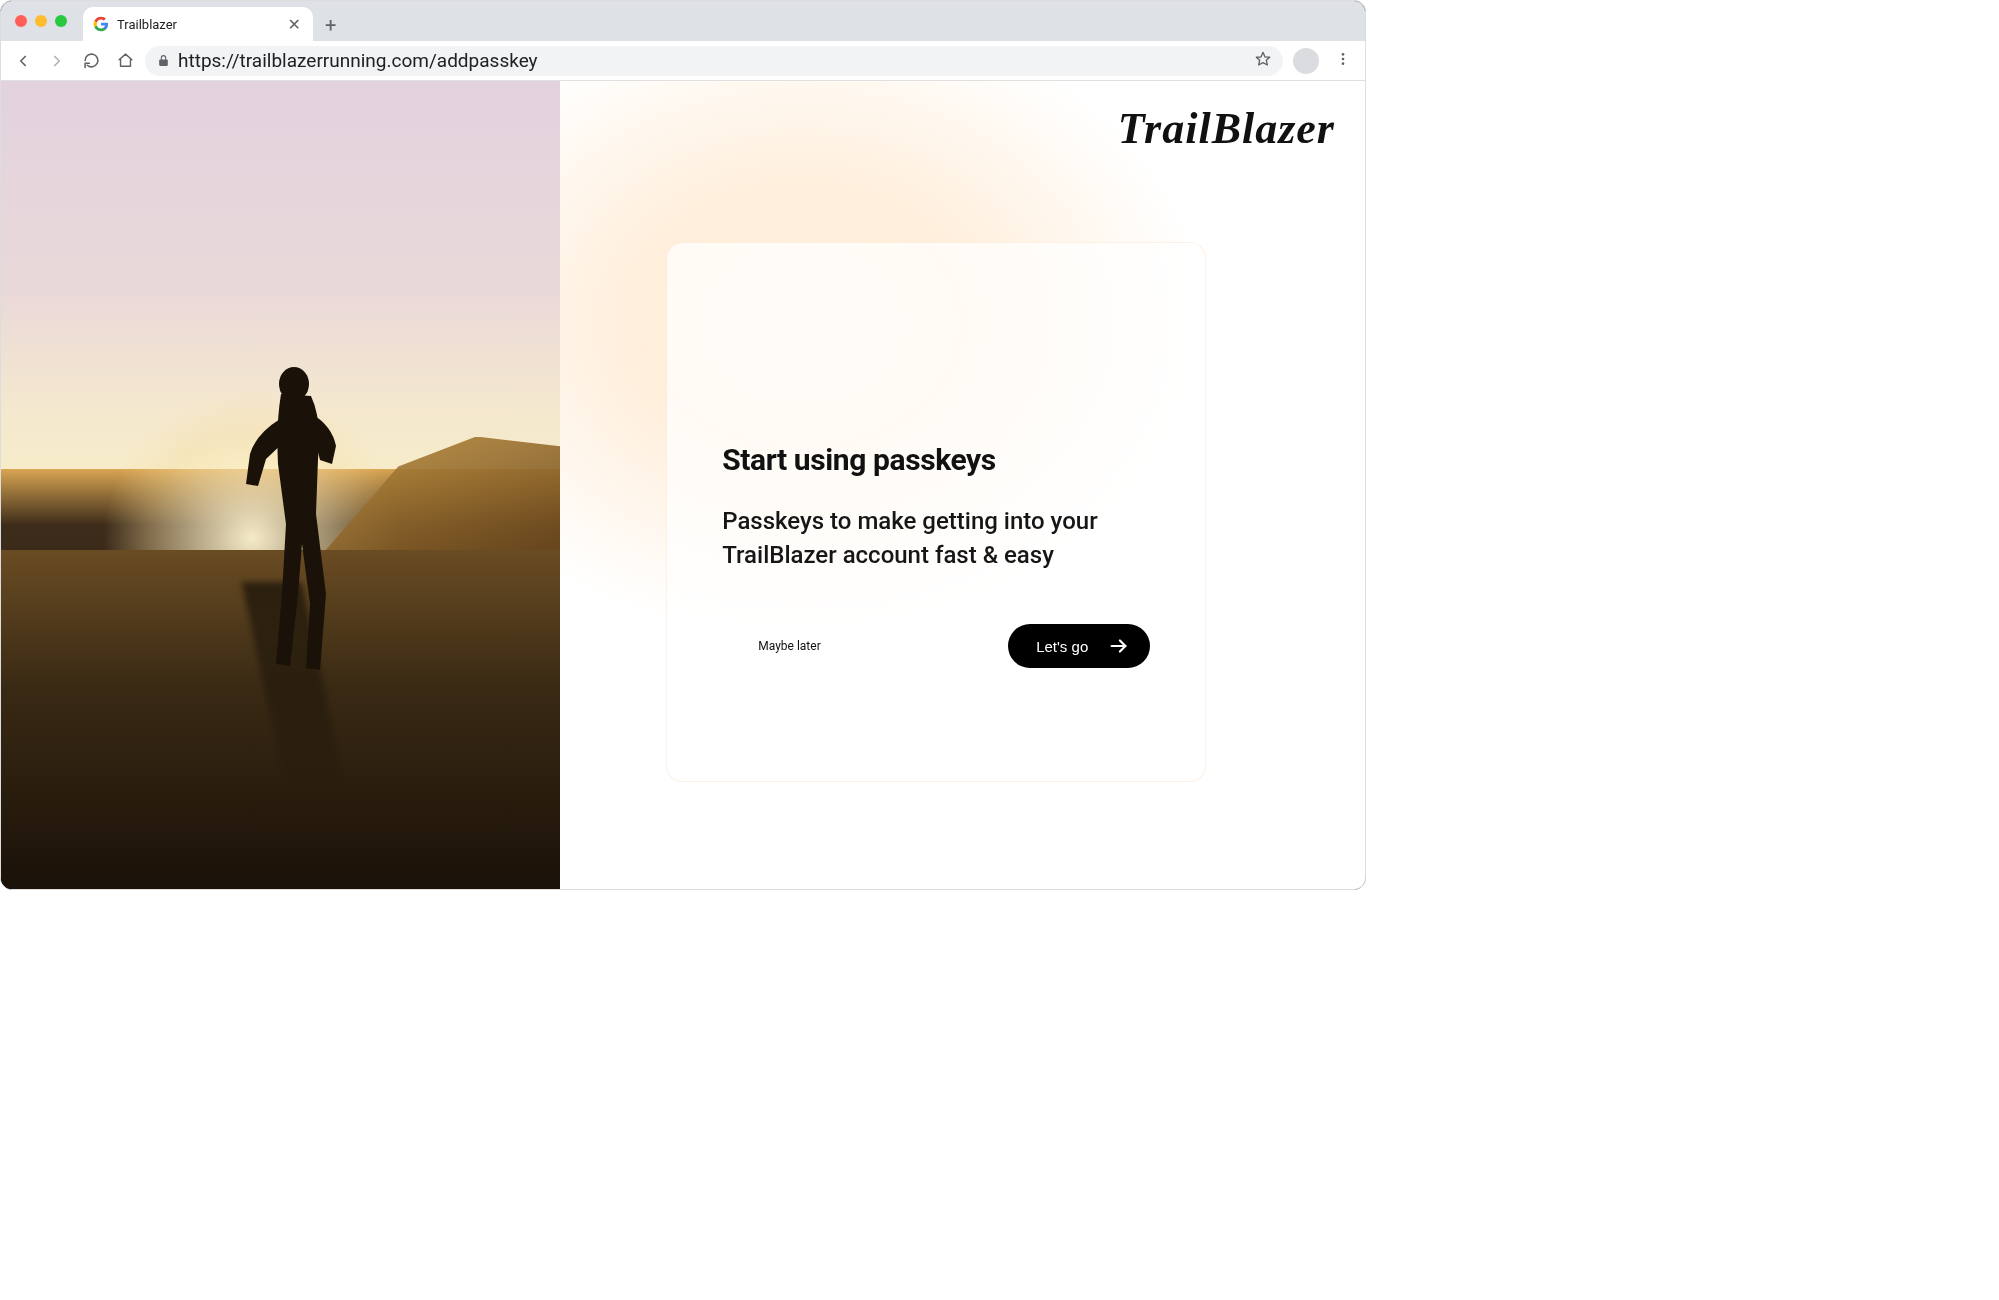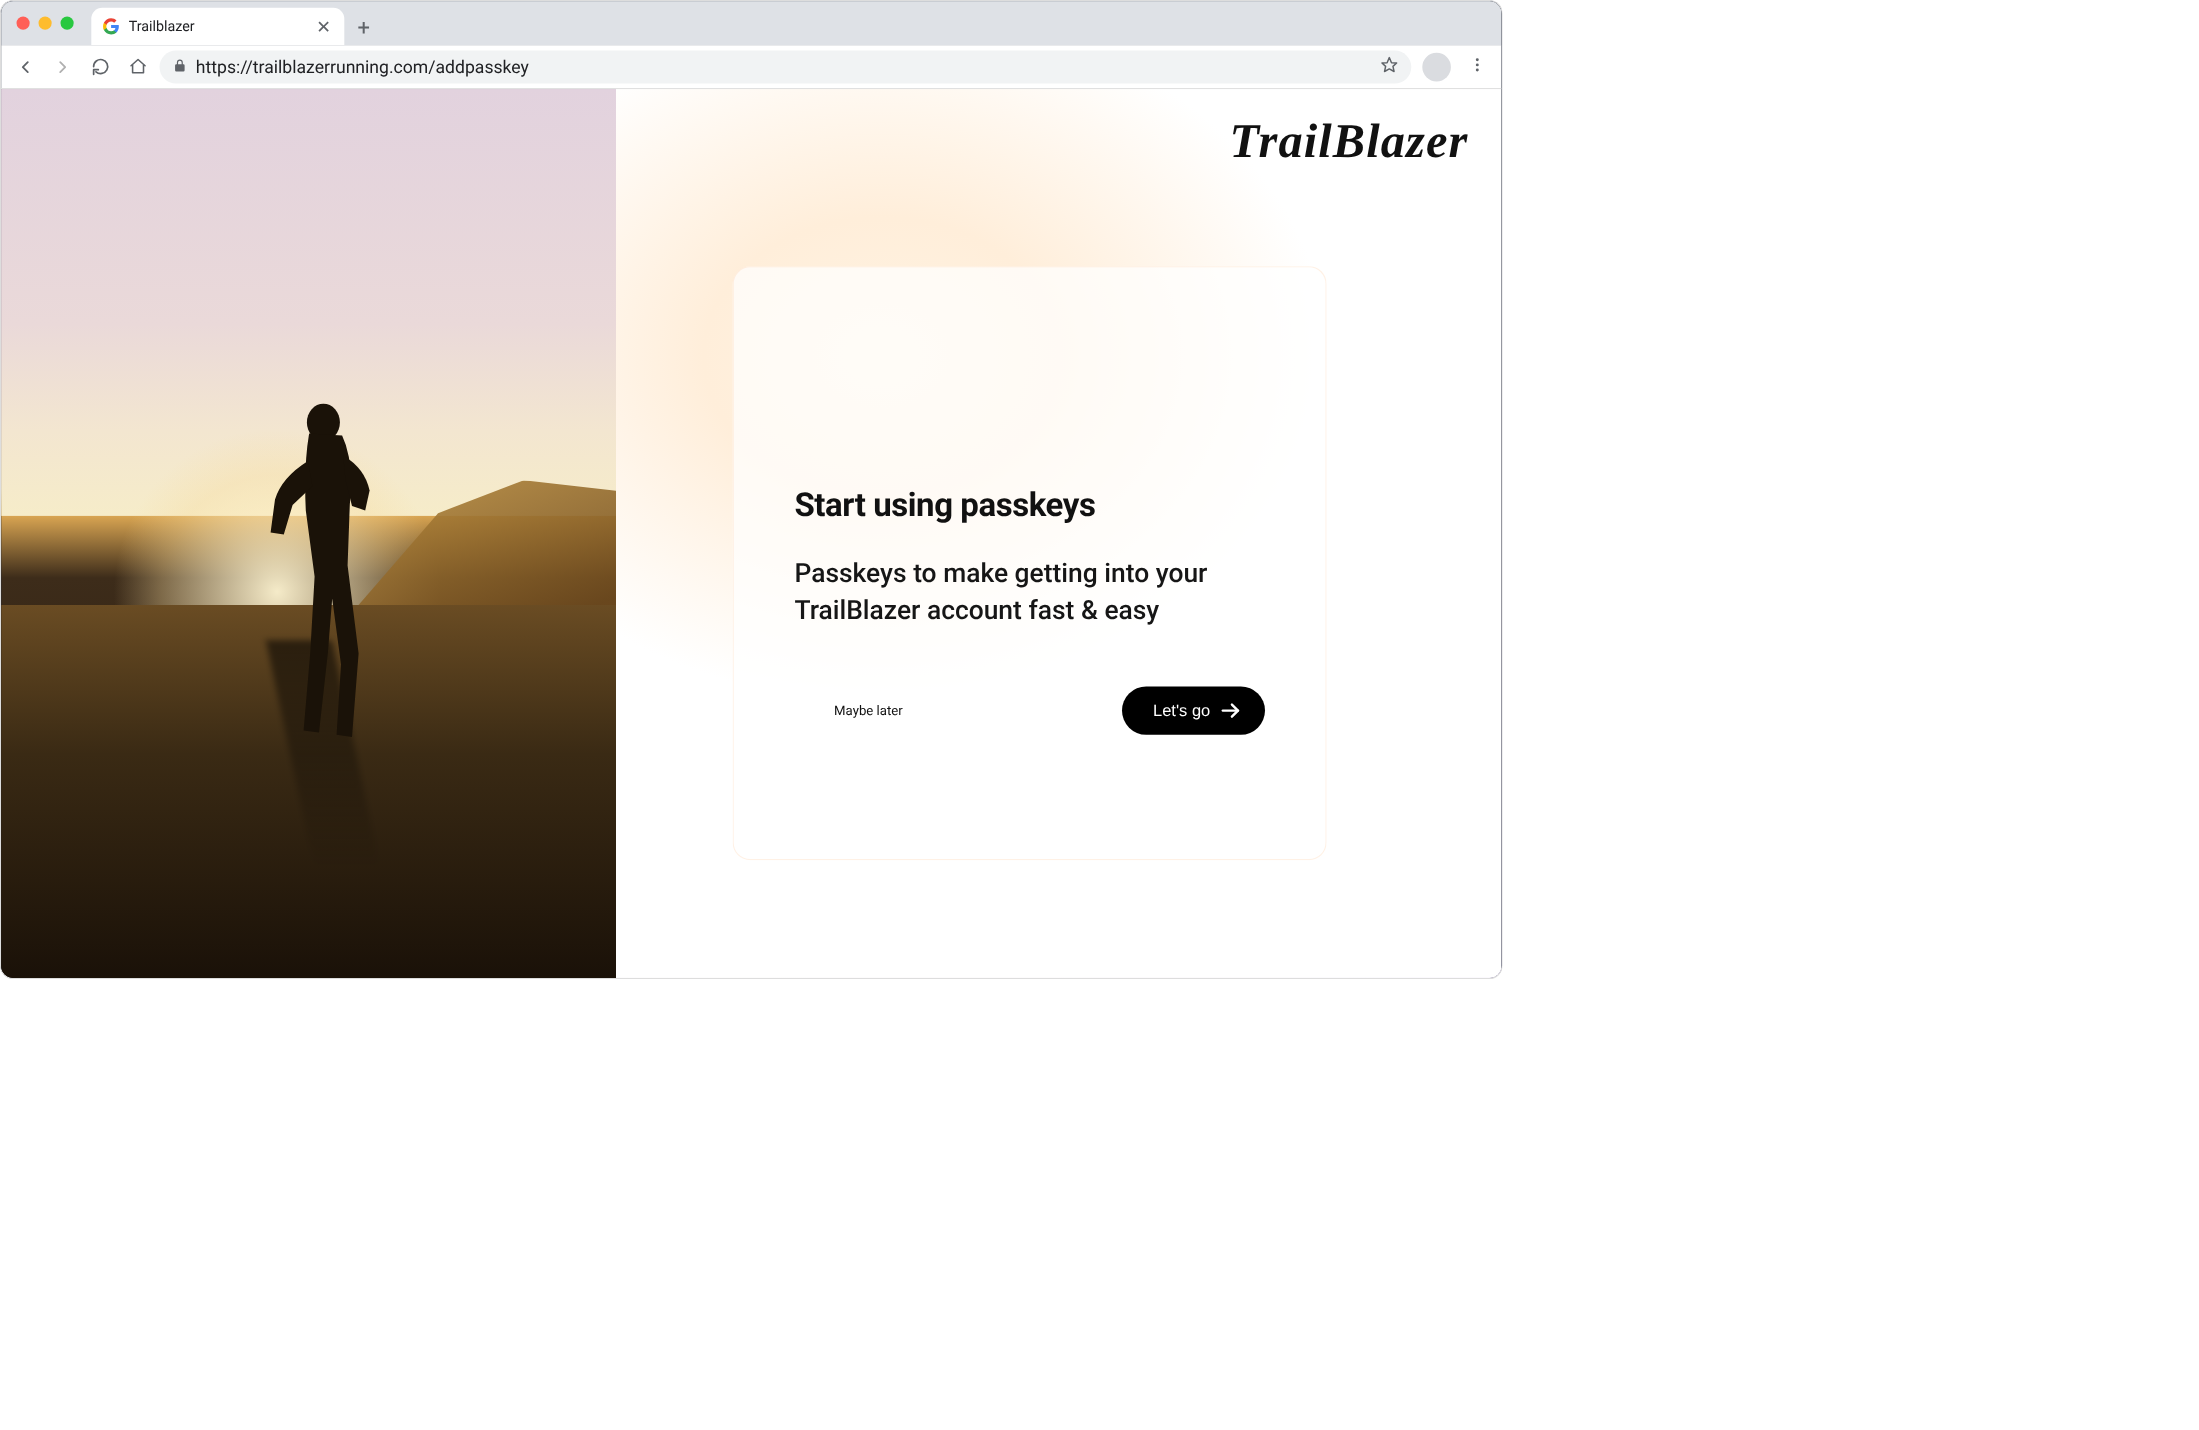--- a/index.html
+++ b/index.html
@@ -14,21 +14,21 @@
   .dot.yellow { background: #febc2e; }
   .dot.green { background: #28c840; }
   .tab { background: #fff; height: 34px; width: 230px; border-top-left-radius: 10px; border-top-right-radius: 10px; display: flex; align-items: center; padding: 0 10px; margin-left: 6px; position: relative; }
   .tab .favicon { width: 16px; height: 16px; margin-right: 8px; }
   .tab .title { font-size: 13px; color: #202124; flex: 1; white-space: nowrap; overflow: hidden; text-overflow: ellipsis;}
   .tab .close { color: #5f6368; font-size: 16px; padding: 0 2px; cursor: pointer;}
   .new-tab { color: #5f6368; font-size: 20px; padding: 4px 12px; cursor: pointer;}
   .toolbar { height: 40px; background: #fff; display: flex; align-items: center; padding: 0 8px; gap: 6px; border-bottom: 1px solid #e0e0e0;}
   .tb-btn { width: 28px; height: 28px; display: inline-flex; align-items: center; justify-content: center; color: #5f6368; border-radius: 50%; cursor: pointer;}
   .tb-btn.disabled { color: #b0b0b0; }
-  .omnibox { flex: 1; height: 30px; background: #f1f3f4; border-radius: 15px; display: flex; align-items: center; padding: 0 12px; gap: 8px; color: #202124; font-size: 16px;}
+  .omnibox { flex: 1; height: 30px; background: #f1f3f4; border-radius: 15px; display: flex; align-items: center; padding: 0 12px; gap: 8px; color: #202124; font-size: 19px;}
   .omnibox .lock { color: #5f6368; }
   .omnibox .url { flex: 1; }
   .omnibox .star { color: #5f6368; cursor: pointer;}
   .avatar { width: 26px; height: 26px; border-radius: 50%; background: #dadce0; margin: 0 4px;}
   .menu-dots { width: 28px; text-align: center; color: #5f6368; cursor: pointer;}
 
   
   .page { flex: 1; display: flex; position: relative; overflow: hidden;}
   .left-hero { width: 41%; height: 100%; position: relative; overflow: hidden; background: linear-gradient(to bottom, #e4d5e2 0%, #e8d9de 35%, #f7e8cf 45%, #d9a552 48%, #3d2c1a 55%, #201508 100%);}
   .sun-glow { position: absolute; top: 38%; left: 18%; width: 300px; height: 300px; background: radial-gradient(circle, rgba(255,245,210,0.95) 0%, rgba(247,220,160,0.35) 50%, rgba(247,220,160,0) 70%); border-radius: 50%;}
@@ -40,21 +40,21 @@
   .shadow { position: absolute; left: 47%; top: 62%; width: 60px; height: 210px; background: linear-gradient(to bottom, rgba(0,0,0,0.55), rgba(0,0,0,0)); transform: skewX(12deg); filter: blur(3px);}
 
   .right-pane { flex: 1; height: 100%; position: relative; background: radial-gradient(ellipse 900px 700px at 30% 30%, #fff3e2 0%, #ffeeda 18%, #ffffff 45%), linear-gradient(135deg, #ffffff 40%, #fde7f3 75%, #e9d6ff 100%);}
   .brand { position: absolute; top: 22px; right: 30px; font-family: "Brush Script MT", "Segoe Script", cursive; font-size: 44px; font-weight: 700; color: #111; letter-spacing: 1px; font-style: italic;}
   .card { position: absolute; top: 161px; left: 106px; width: 540px; height: 540px; background: rgba(255,255,255,0.72); border-radius: 16px; box-shadow: 0 0 0 1px rgba(255,200,150,0.25) inset;}
   .card-inner { padding: 200px 56px 0 56px; }
   .card h1 { font-size: 30px; font-weight: 700; color: #111; margin-bottom: 28px; letter-spacing: -0.4px;}
   .card p { font-size: 24px; line-height: 1.4; color: #161616; font-weight: 500; margin-bottom: 52px;}
   .actions { display: flex; align-items: center; justify-content: space-between; }
   .maybe { font-size: 12px; color: #111; cursor: pointer; margin-left: 36px;}
-  .cta { background: #000; color: #fff; border: none; border-radius: 999px; height: 44px; padding: 0 20px 0 28px; display: inline-flex; align-items: center; gap: 8px; font-size: 15px; cursor: pointer;}
+  .cta { background: #000; color: #fff; border: none; border-radius: 999px; height: 44px; padding: 0 20px 0 28px; display: inline-flex; align-items: center; gap: 20px; font-size: 15px; cursor: pointer;}
   .cta svg { stroke: #fff; }
 </style>
 </head>
 <body>
 
 <div class="browser">
   <div class="tab-strip">
     <div class="mac-dots">
       <span class="dot red"></span>
       <span class="dot yellow"></span>

